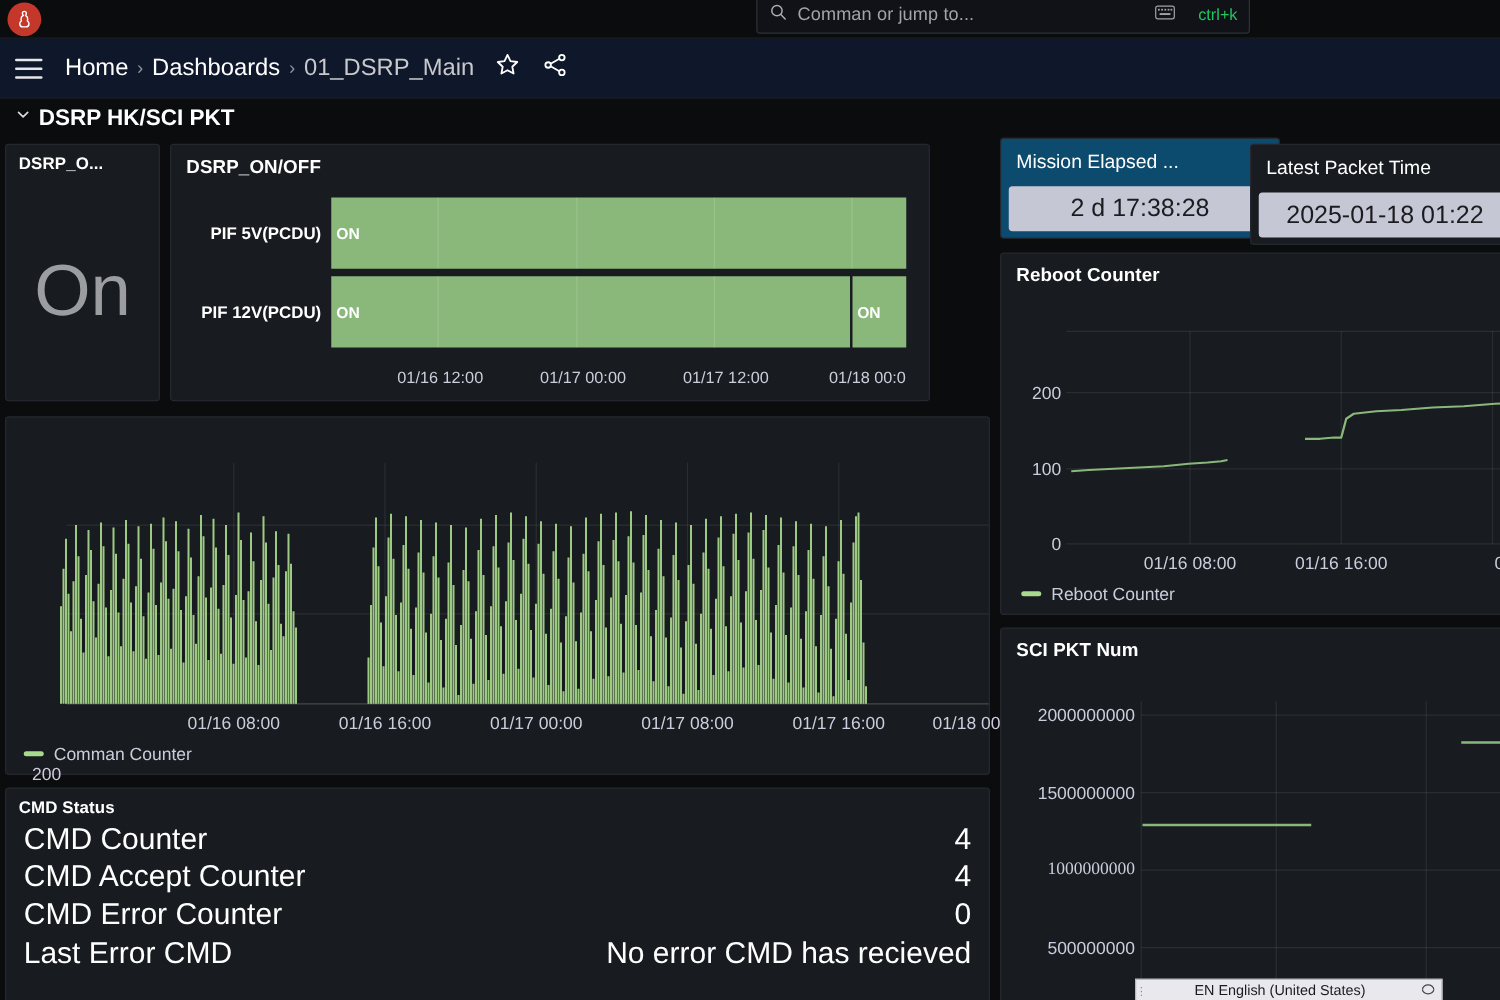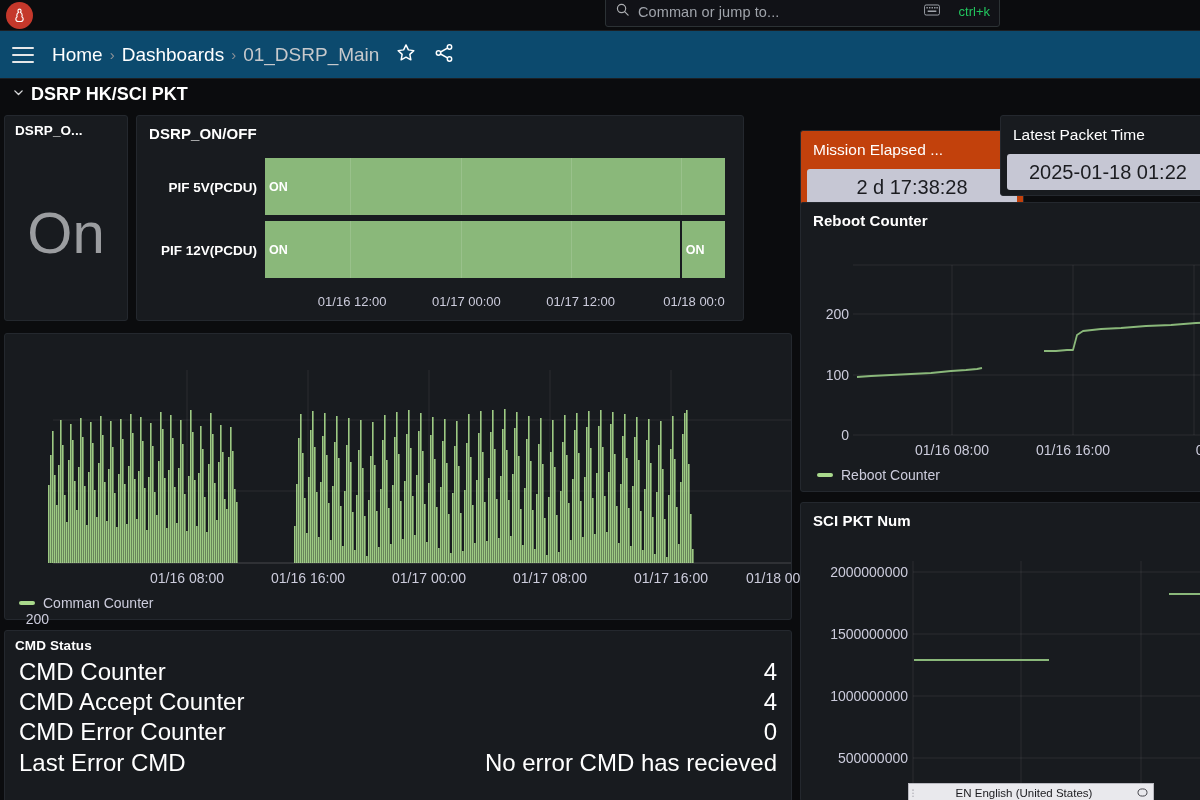--- a/index.html
+++ b/index.html
@@ -33,21 +33,21 @@
     border-radius: 3px;
     display: flex; align-items: center; padding: 0 9px;
   }
   .search-icon { flex: 0 0 auto; margin-right: 8px; opacity: .85; }
   .search-ph { flex: 1 1 auto; font-size: 14.5px; color: #a0a4ab; letter-spacing: .1px;}
   .kbd-wrap { display: flex; align-items: center; gap: 19px; color: #22c55e; font-size: 13px; }
 
   
   .navbar {
     position: absolute; left: 0; top: 31px; width: 1200px; height: 48px;
-    background: #0c4a6e;
+    background: #0f172a;
     border-bottom: 1px solid #1c1f23;
     display: flex; align-items: center; padding-left: 8px;
   }
   .hamburger { width: 30px; height: 30px; display:flex; flex-direction: column;
     justify-content: center; gap: 5px; padding: 0 4px; cursor: pointer; }
   .hamburger span { display:block; height: 2px; background: #e6e7e8; border-radius: 1px; }
   .crumbs { display: flex; align-items: center; gap: 7px; margin-left: 14px;
             font-size: 19px; }
   .crumb { color: #ffffff; }
   .crumb.last { color: #c7c9cc; }
@@ -116,21 +116,21 @@
   #p-cmdstatus { left: 4px; top: 630px; width: 788px; height: 178px; }
   .cmdstat-list { position: absolute; left: 0; right: 0; top: 26px; padding: 0 14px; }
   .cmdstat-row {
     display: flex; justify-content: space-between; align-items: baseline;
     font-size: 24px; color: #ffffff; line-height: 1.26;
   }
   .cmdstat-row .k { font-weight: 400; }
   .cmdstat-row .v { font-weight: 400; }
 
   
-  #p-met  { left: 800px; top: 130px; width: 224px; height: 81px; background:#c2410c; }
+  #p-met  { left: 800px; top: 110px; width: 224px; height: 81px; background:#0c4a6e; }
   #p-lpt  { left: 1000px; top: 115px; width: 240px; height: 81px; }
   .stat-head { font-size: 15.5px; color: #ffffff; padding: 10px 0 0 12px; white-space: nowrap; }
   .stat-pill {
     position: absolute; left: 6px; right: 6px; top: 38px; height: 36px;
     background: #c6c7d4; border-radius: 3px;
     display: flex; align-items: center; justify-content: center;
     color: #1b1c20; font-size: 20px; white-space: nowrap;
   }
   #p-lpt .stat-pill { justify-content: flex-start; padding-left: 22px; }
 
@@ -693,21 +693,21 @@
     </div>
   </div>
 </div>
 
 <div class="panel" id="p-sci">
   <div class="panel-title big">SCI PKT Num</div>
 
   <div class="chart">
     <span class="ylab" style="left:2px;width:105px;top:69px;">2000000000</span>
     <span class="ylab" style="left:2px;width:105px;top:131px;">1500000000</span>
-    <span class="ylab" style="left:2px;width:105px;top:193px;">1000000000</span>
+    <span class="ylab" style="left:2px;width:105px;top:193px;font-family:Liberation Serif, serif;">1000000000</span>
     <span class="ylab" style="left:2px;width:105px;top:255px;">500000000</span>
 
     <svg width="440" height="300" viewBox="0 0 440 300" style="position:absolute;left:0;top:0;">
       <g stroke="#ffffff14" stroke-width="1">
         <line x1="112" y1="69" x2="440" y2="69"></line>
         <line x1="112" y1="131" x2="440" y2="131"></line>
         <line x1="112" y1="193" x2="440" y2="193"></line>
         <line x1="112" y1="255" x2="440" y2="255"></line>
         <line x1="112" y1="58" x2="112" y2="300"></line>
         <line x1="220" y1="58" x2="220" y2="300"></line>

